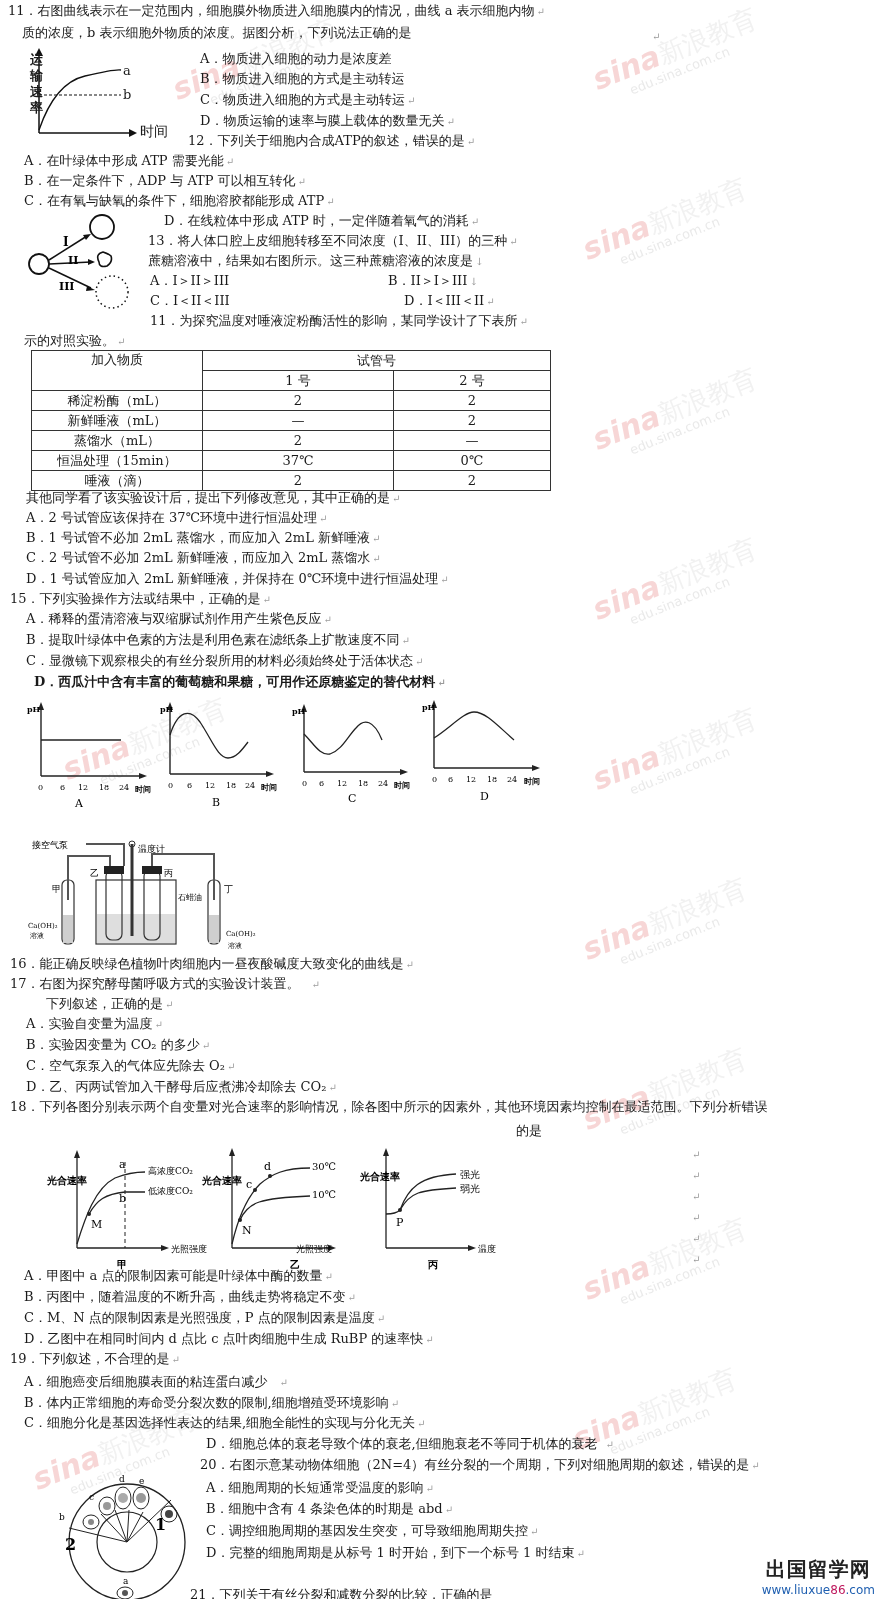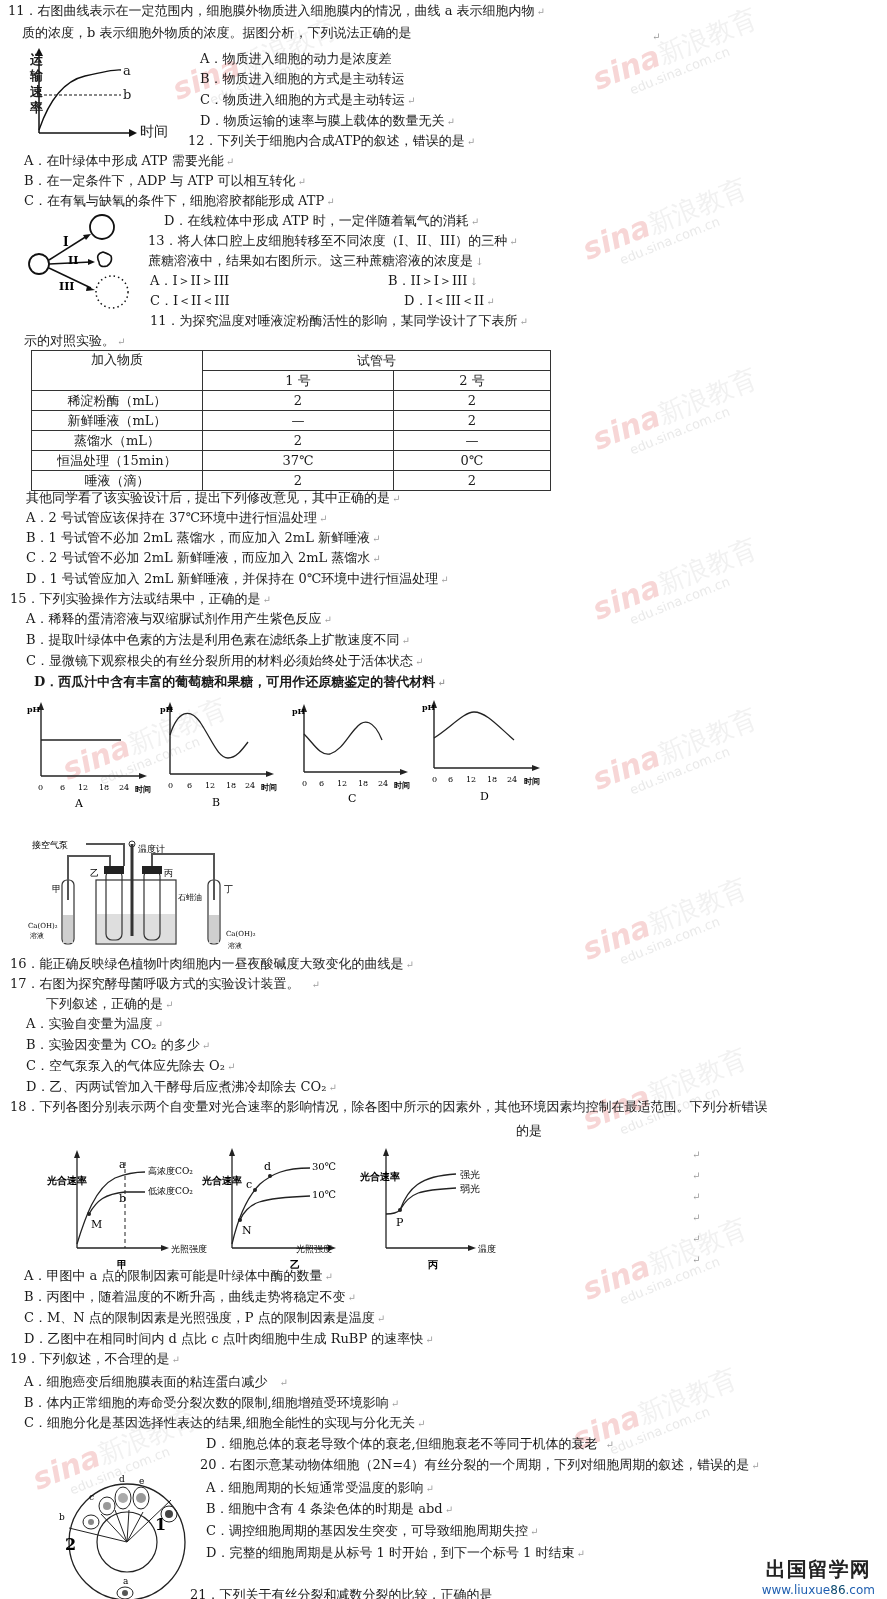--- a/index.html
+++ b/index.html
@@ -17,21 +17,21 @@
   .wm .big { font-size: 30px; font-weight: bold; font-style: italic; color: #f2b5b5; }
   .wm .cn { font-size: 26px; color: #e6e6e6; }
   .wm .url { display: block; font-size: 13px; color: #d8d8d8; margin-left: 30px; margin-top: -4px; }
   table.exp { position: absolute; left: 31px; top: 350px; border-collapse: collapse; width: 520px; }
   table.exp td { border: 1px solid #333; text-align: center; height: 19px; padding: 0; font-size: 13px; line-height: 18px; }
   svg { position: absolute; overflow: visible; }
   svg text { font-family: "DejaVu Serif", serif; }
   .logo { position: absolute; right: 12px; top: 1556px; text-align: center; font-family: "DejaVu Sans", sans-serif; }
   .logo .t { font-size: 20px; font-weight: bold; color: #222; letter-spacing: 1px; }
   .logo .u { font-size: 12px; color: #1f5fb0; }
-  .logo .u b { color: #0c4a6e; font-weight: normal; }
+  .logo .u b { color: #be185d; font-weight: normal; }
 </style>
 </head>
 <body>
 
 <div class="wm" style="left:170px;top:40px;"><span class="big">sina</span><span class="cn">新浪教育</span><span class="url">edu.sina.com.cn</span></div>
 <div class="wm" style="left:590px;top:30px;"><span class="big">sina</span><span class="cn">新浪教育</span><span class="url">edu.sina.com.cn</span></div>
 <div class="wm" style="left:580px;top:200px;"><span class="big">sina</span><span class="cn">新浪教育</span><span class="url">edu.sina.com.cn</span></div>
 <div class="wm" style="left:590px;top:390px;"><span class="big">sina</span><span class="cn">新浪教育</span><span class="url">edu.sina.com.cn</span></div>
 <div class="wm" style="left:590px;top:560px;"><span class="big">sina</span><span class="cn">新浪教育</span><span class="url">edu.sina.com.cn</span></div>
 <div class="wm" style="left:60px;top:720px;"><span class="big">sina</span><span class="cn">新浪教育</span><span class="url">edu.sina.com.cn</span></div>

